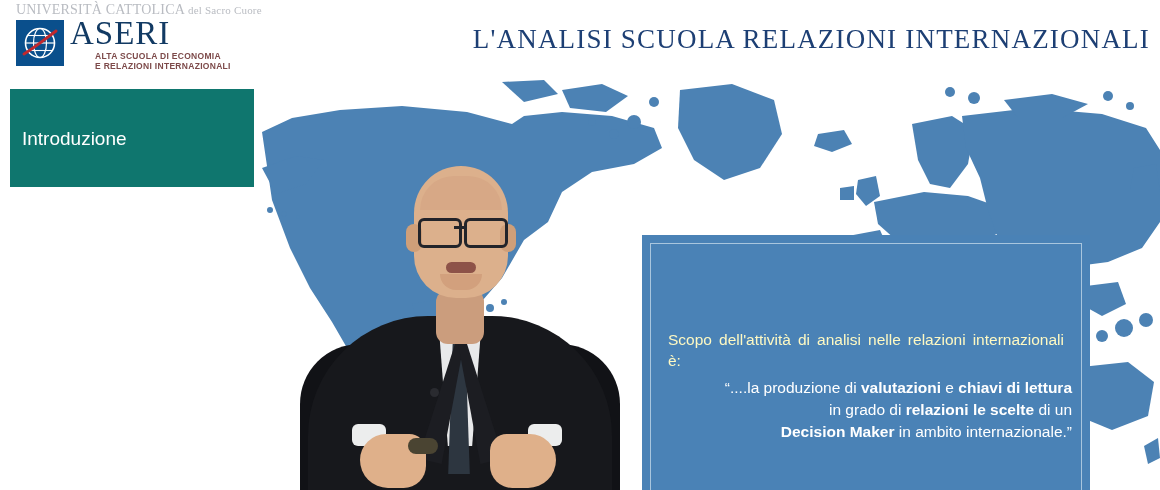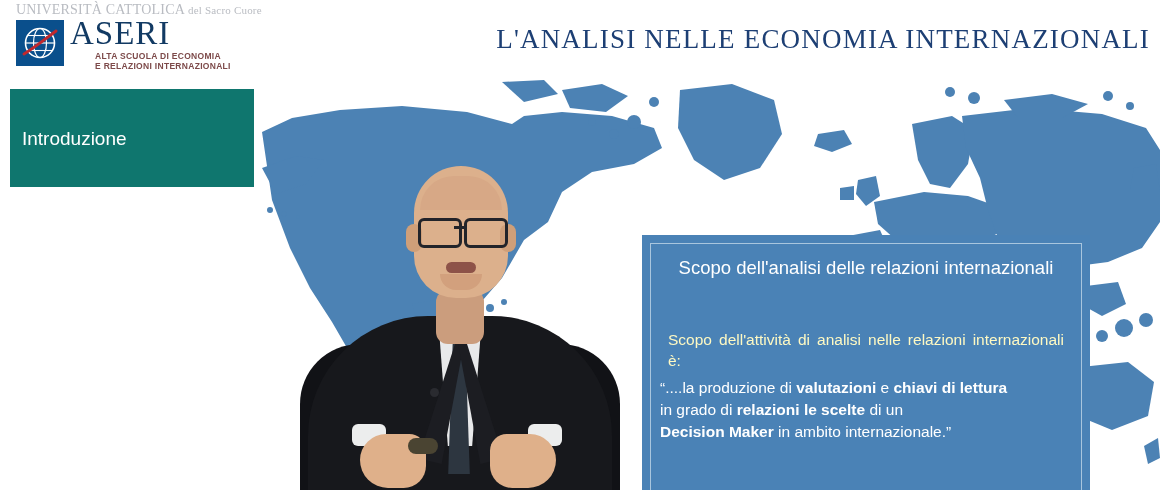--- a/index.html
+++ b/index.html
@@ -65,21 +65,21 @@
 
   
   #panel{position:absolute;left:642px;top:155px;width:448px;height:323px;
          background:#4a82b6;z-index:20;}
   #panel-inner{position:absolute;left:8px;top:8px;right:8px;bottom:8px;
                border:1px solid #a9c6de;}
   #panel-heading{position:absolute;left:34px;top:20px;width:380px;text-align:center;
                  color:#fff;font-size:18.5px;line-height:25px;}
   #panel-body{position:absolute;left:26px;top:94px;width:396px;color:#fef9c3;
               font-size:15.5px;line-height:21px;text-align:justify;}
-  #panel-quote{position:absolute;left:18px;top:142px;width:412px;text-align:left;
+  #panel-quote{position:absolute;left:18px;top:142px;width:412px;text-align:right;
                color:#fff;font-size:15.5px;line-height:22px;}
   #panel-quote b{font-weight:bold;}
 </style>
 </head>
 <body>
 
 <div id="header">
 
   <div id="logo-block">
     <div id="uni-line">
@@ -98,21 +98,21 @@
       </svg>
     </div>
 
     <div id="aseri-word">ASERI</div>
     <div id="aseri-sub">
       <div>ALTA SCUOLA DI ECONOMIA</div>
       <div>E RELAZIONI INTERNAZIONALI</div>
     </div>
   </div>
 
-  <div id="deck-title">L'ANALISI NELLE ECONOMIA INTERNAZIONALI</div>
+  <div id="deck-title">L'ANALISI SCUOLA RELAZIONI INTERNAZIONALI</div>
 </div>
 
 <div id="stage">
 
   <svg id="map-svg" viewBox="0 0 898 418">
     <g fill="#4c82b4">
 
       <path d="M0 60 L30 46 L78 38 L140 34 L205 40 L250 52 L262 44 L300 40 L350 44 L392 56
                L400 76 L372 92 L330 100 L300 120 L286 150 L262 168 L240 206 L214 236
                L196 276 L180 320 L160 360 L140 404 L112 418 L96 380 L104 330 L92 288
@@ -206,21 +206,20 @@
     <div class="pz" id="cuffL"></div>
     <div class="pz" id="cuffR"></div>
     <div class="pz" id="hand-left"></div>
     <div class="pz" id="hand-right"></div>
     <div class="pz" id="clicker"></div>
   </div>
 
   <div id="panel">
     <div id="panel-inner"></div>
 
-    <div id="panel-heading">Scopo dell'analisi delle relazioni internazionali</div>
 
     <div id="panel-body">Scopo dell'attività di analisi nelle relazioni internazionali è:</div>
 
     <div id="panel-quote">
       <span>“....la produzione di </span><b>valutazioni</b><span> e </span><b>chiavi di lettura</b><br>
       <span>in grado di </span><b>relazioni le scelte</b><span> di un</span><br>
       <b>Decision Maker</b><span> in ambito internazionale.”</span>
     </div>
   </div>
 </div>

